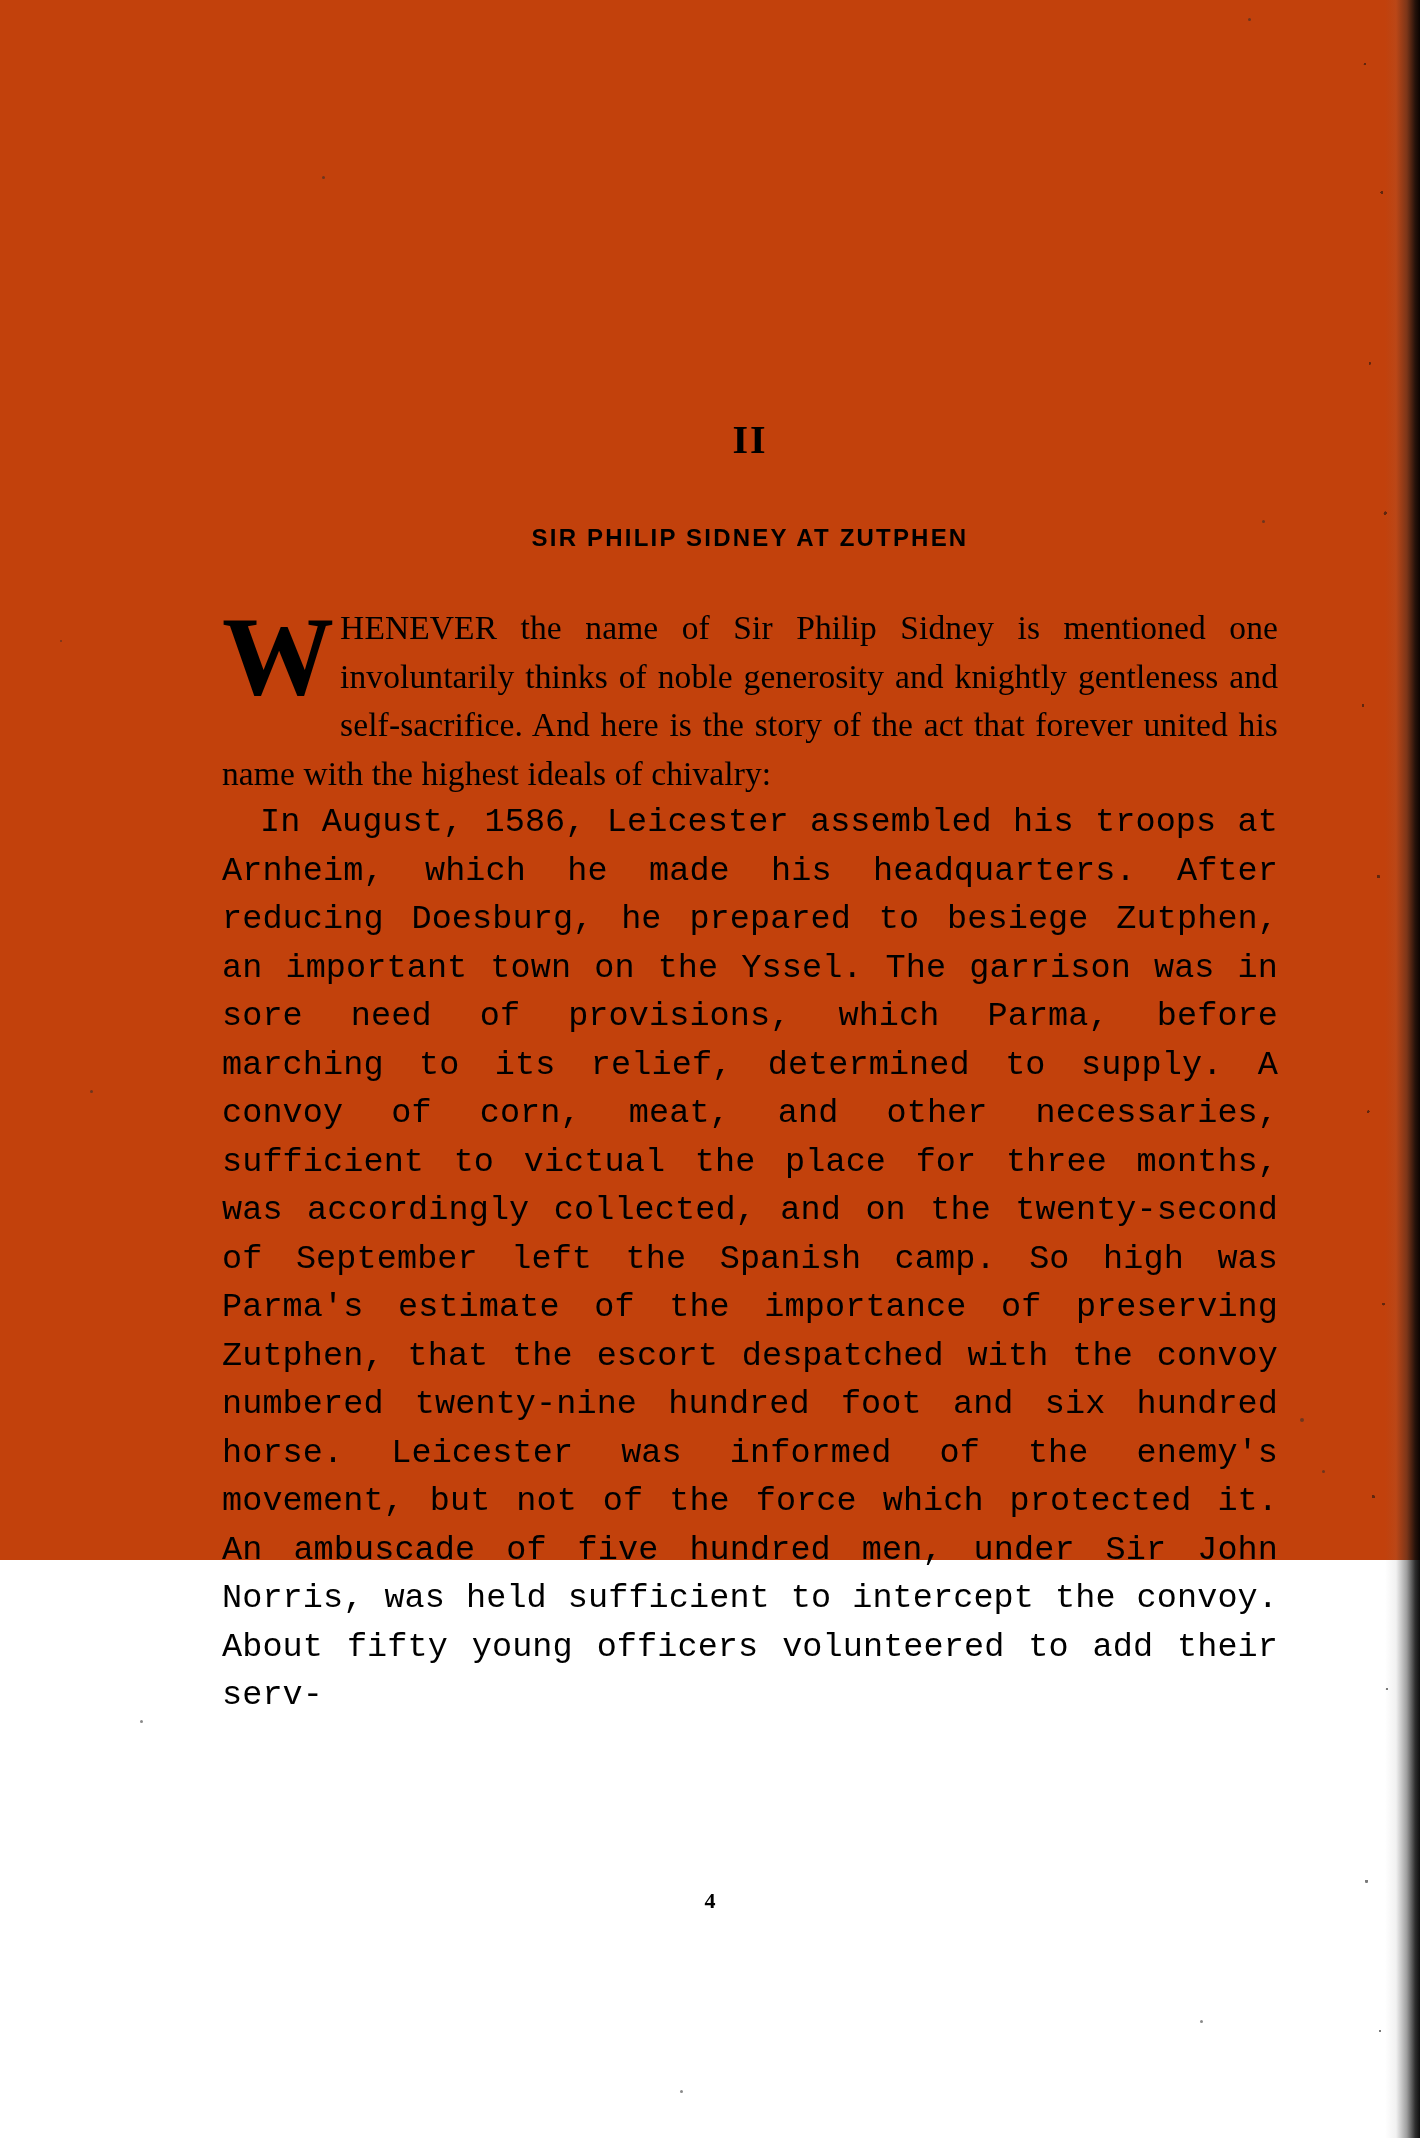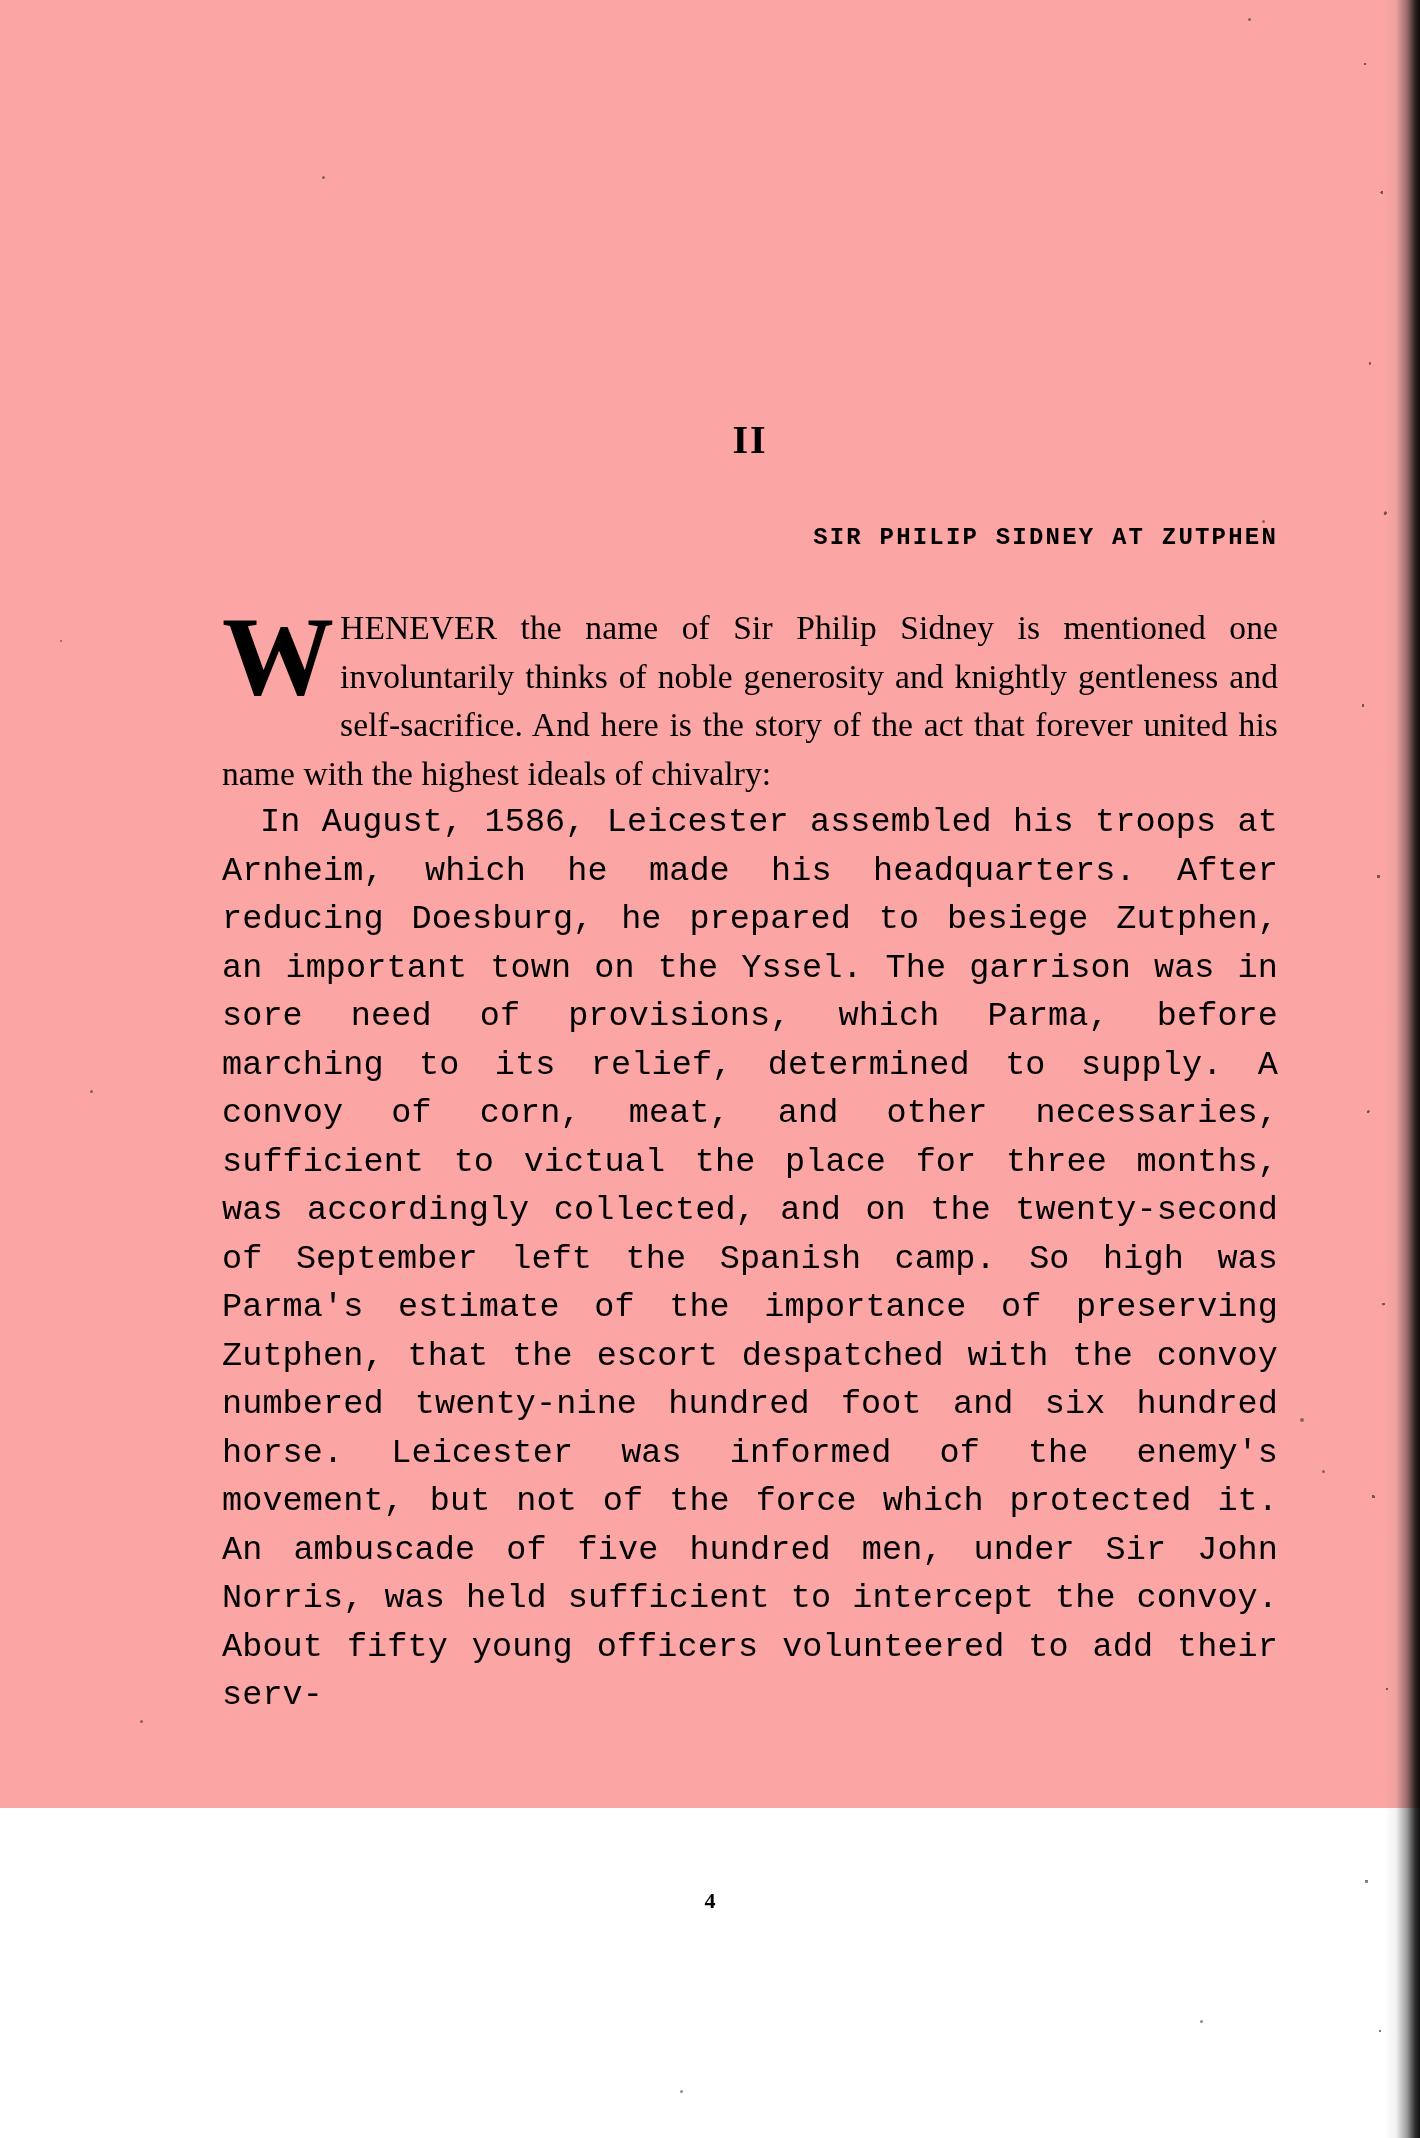--- a/index.html
+++ b/index.html
@@ -15,22 +15,22 @@
     font-family: "Liberation Serif", serif;
     color: #000000;
   }
 
   
   #page {
     position: absolute;
     left: 0;
     top: 0;
     width: 1420px;
-    height: 1808px;
-    background: #fca5a5;
+    height: 1560px;
+    background: #c2410c;
   }
 
   
   #scan-edge-right {
     position: absolute;
     top: 0;
     right: 0;
     width: 60px;
     height: 2138px;
     background:
@@ -87,22 +87,22 @@
     text-align: center;
     font-family: "Liberation Serif", serif;
     font-weight: bold;
     font-size: 40px;
     letter-spacing: 2px;
     margin: 0 0 66px 0;
     line-height: 1;
   }
 
   #chapter-title {
-    text-align: right;
-    font-family: Liberation Mono, monospace;
+    text-align: center;
+    font-family: Liberation Sans, sans-serif;
     font-weight: bold;
     font-size: 24px;
     letter-spacing: 2.2px;
     margin: 0 0 54px 0;
     line-height: 1;
     white-space: nowrap;
   }
 
   .body-par {
     font-family: "Liberation Serif", serif;

